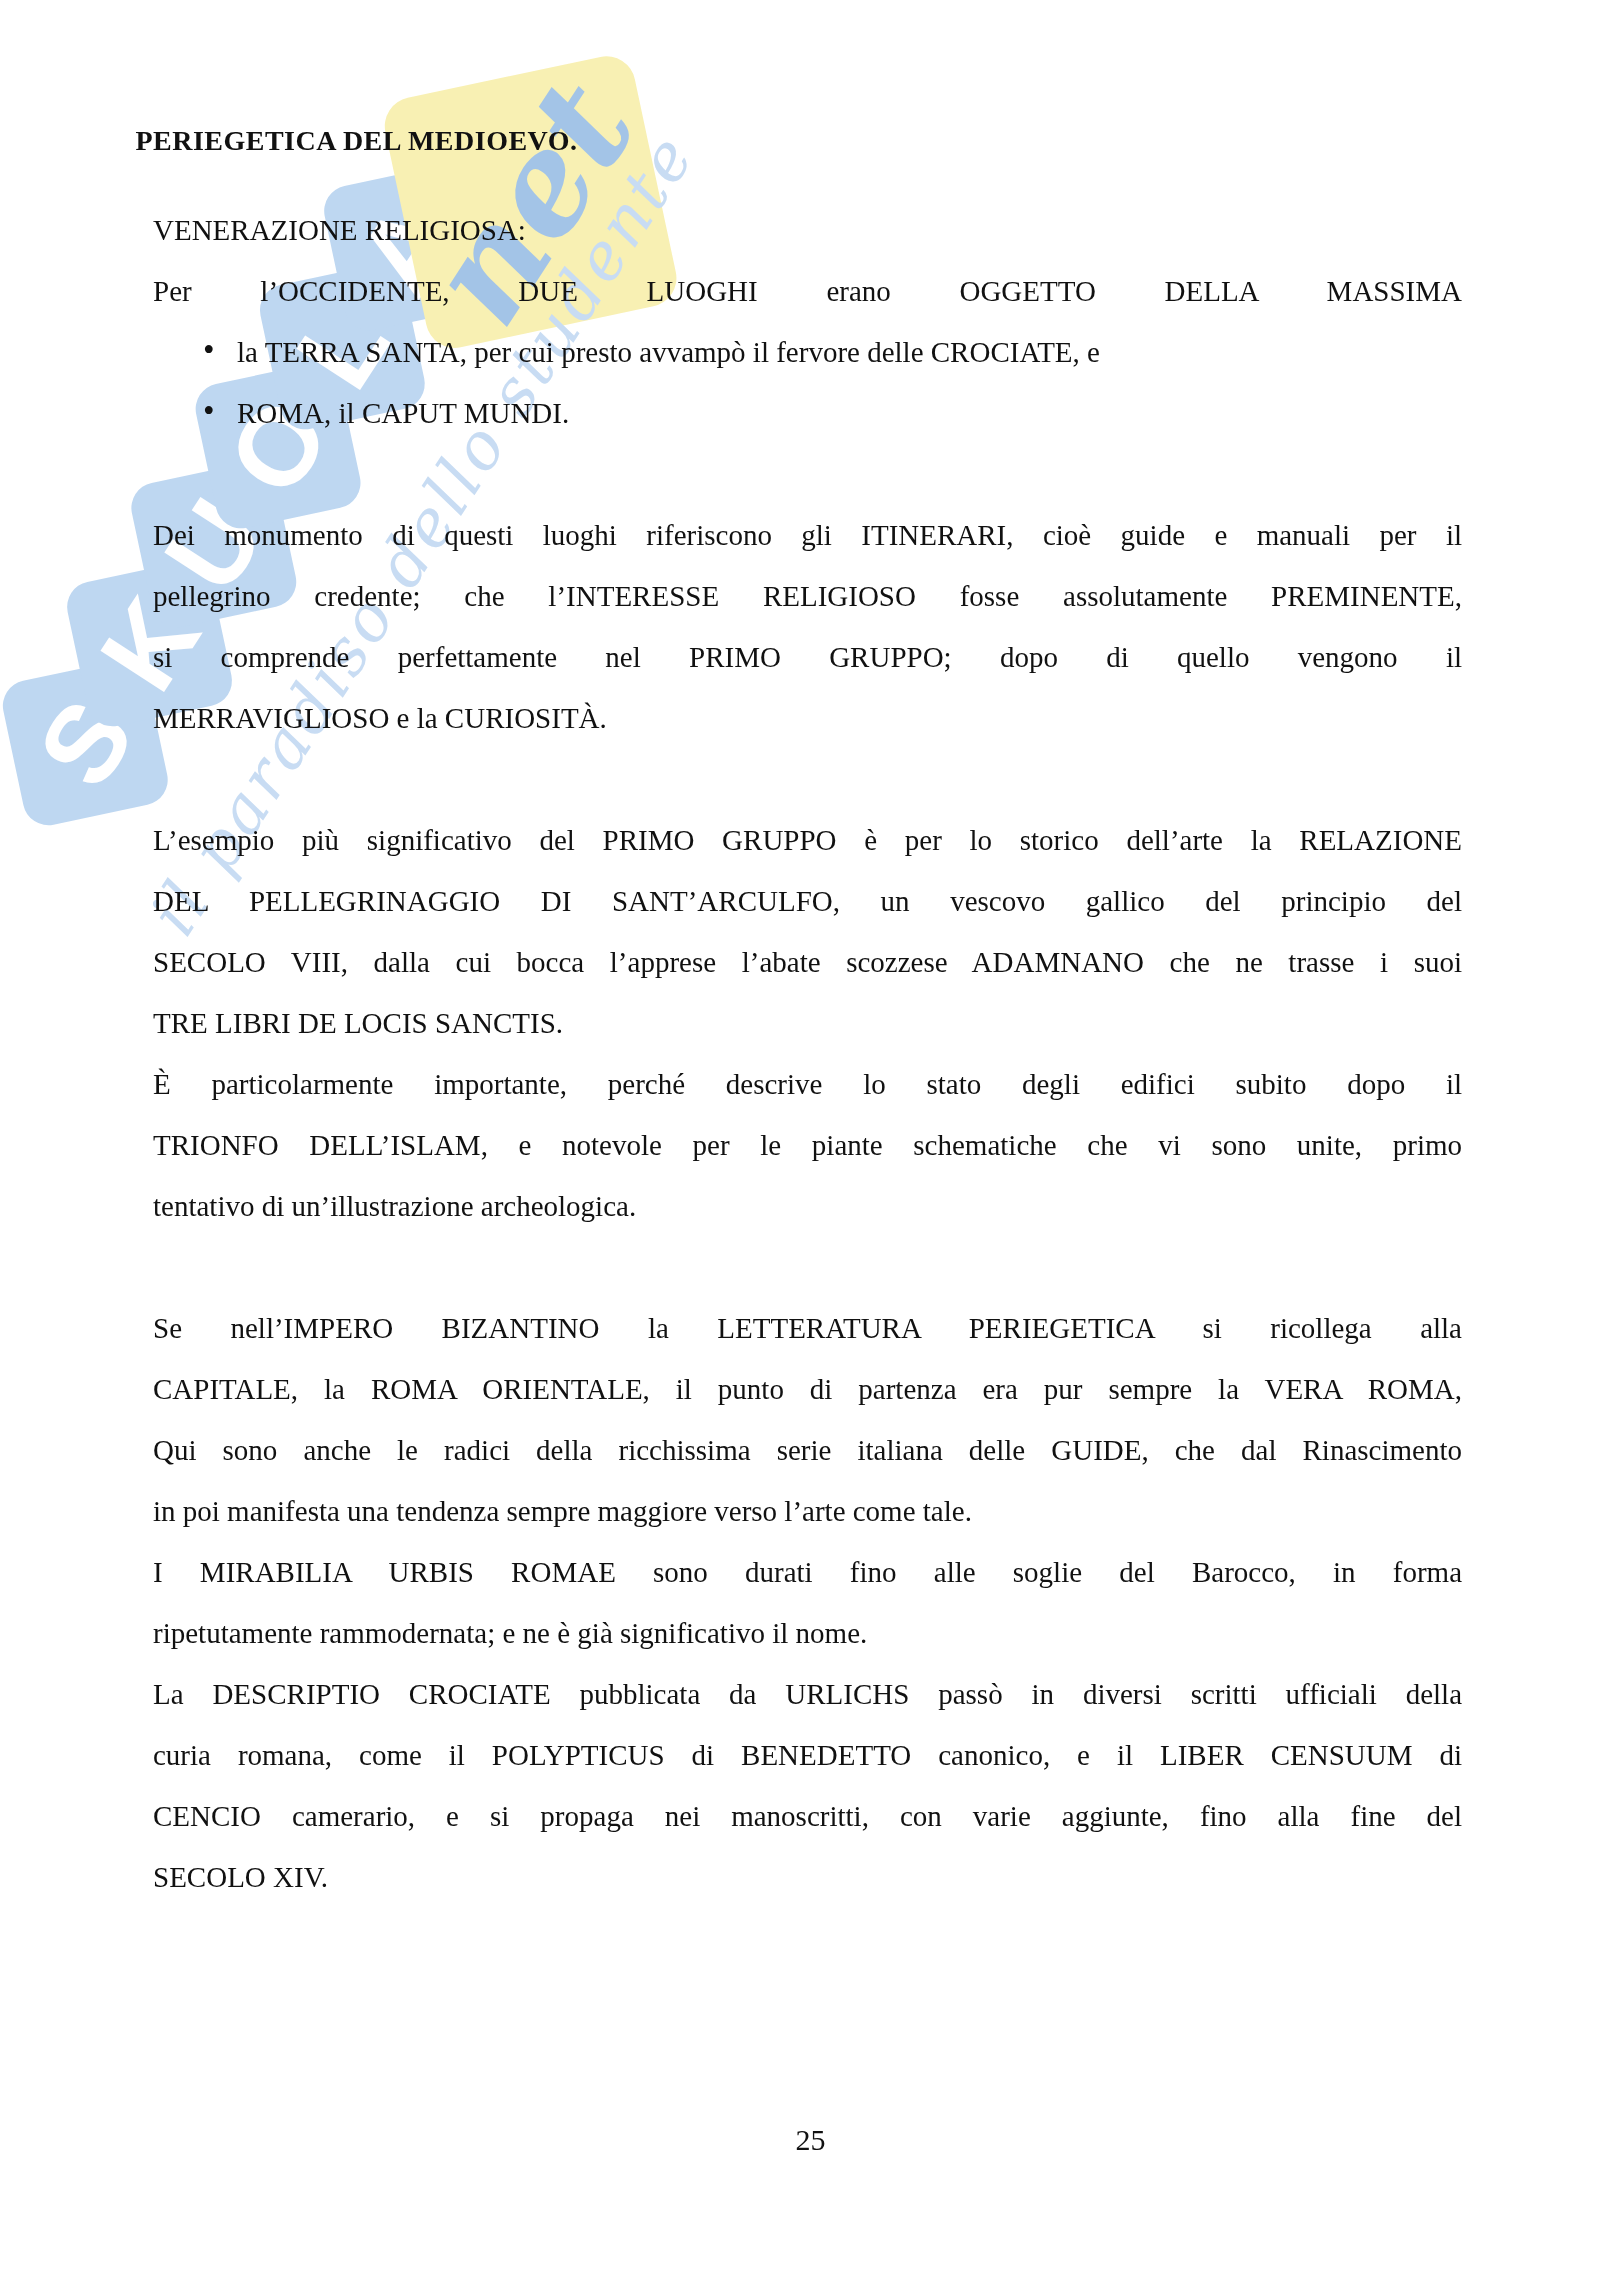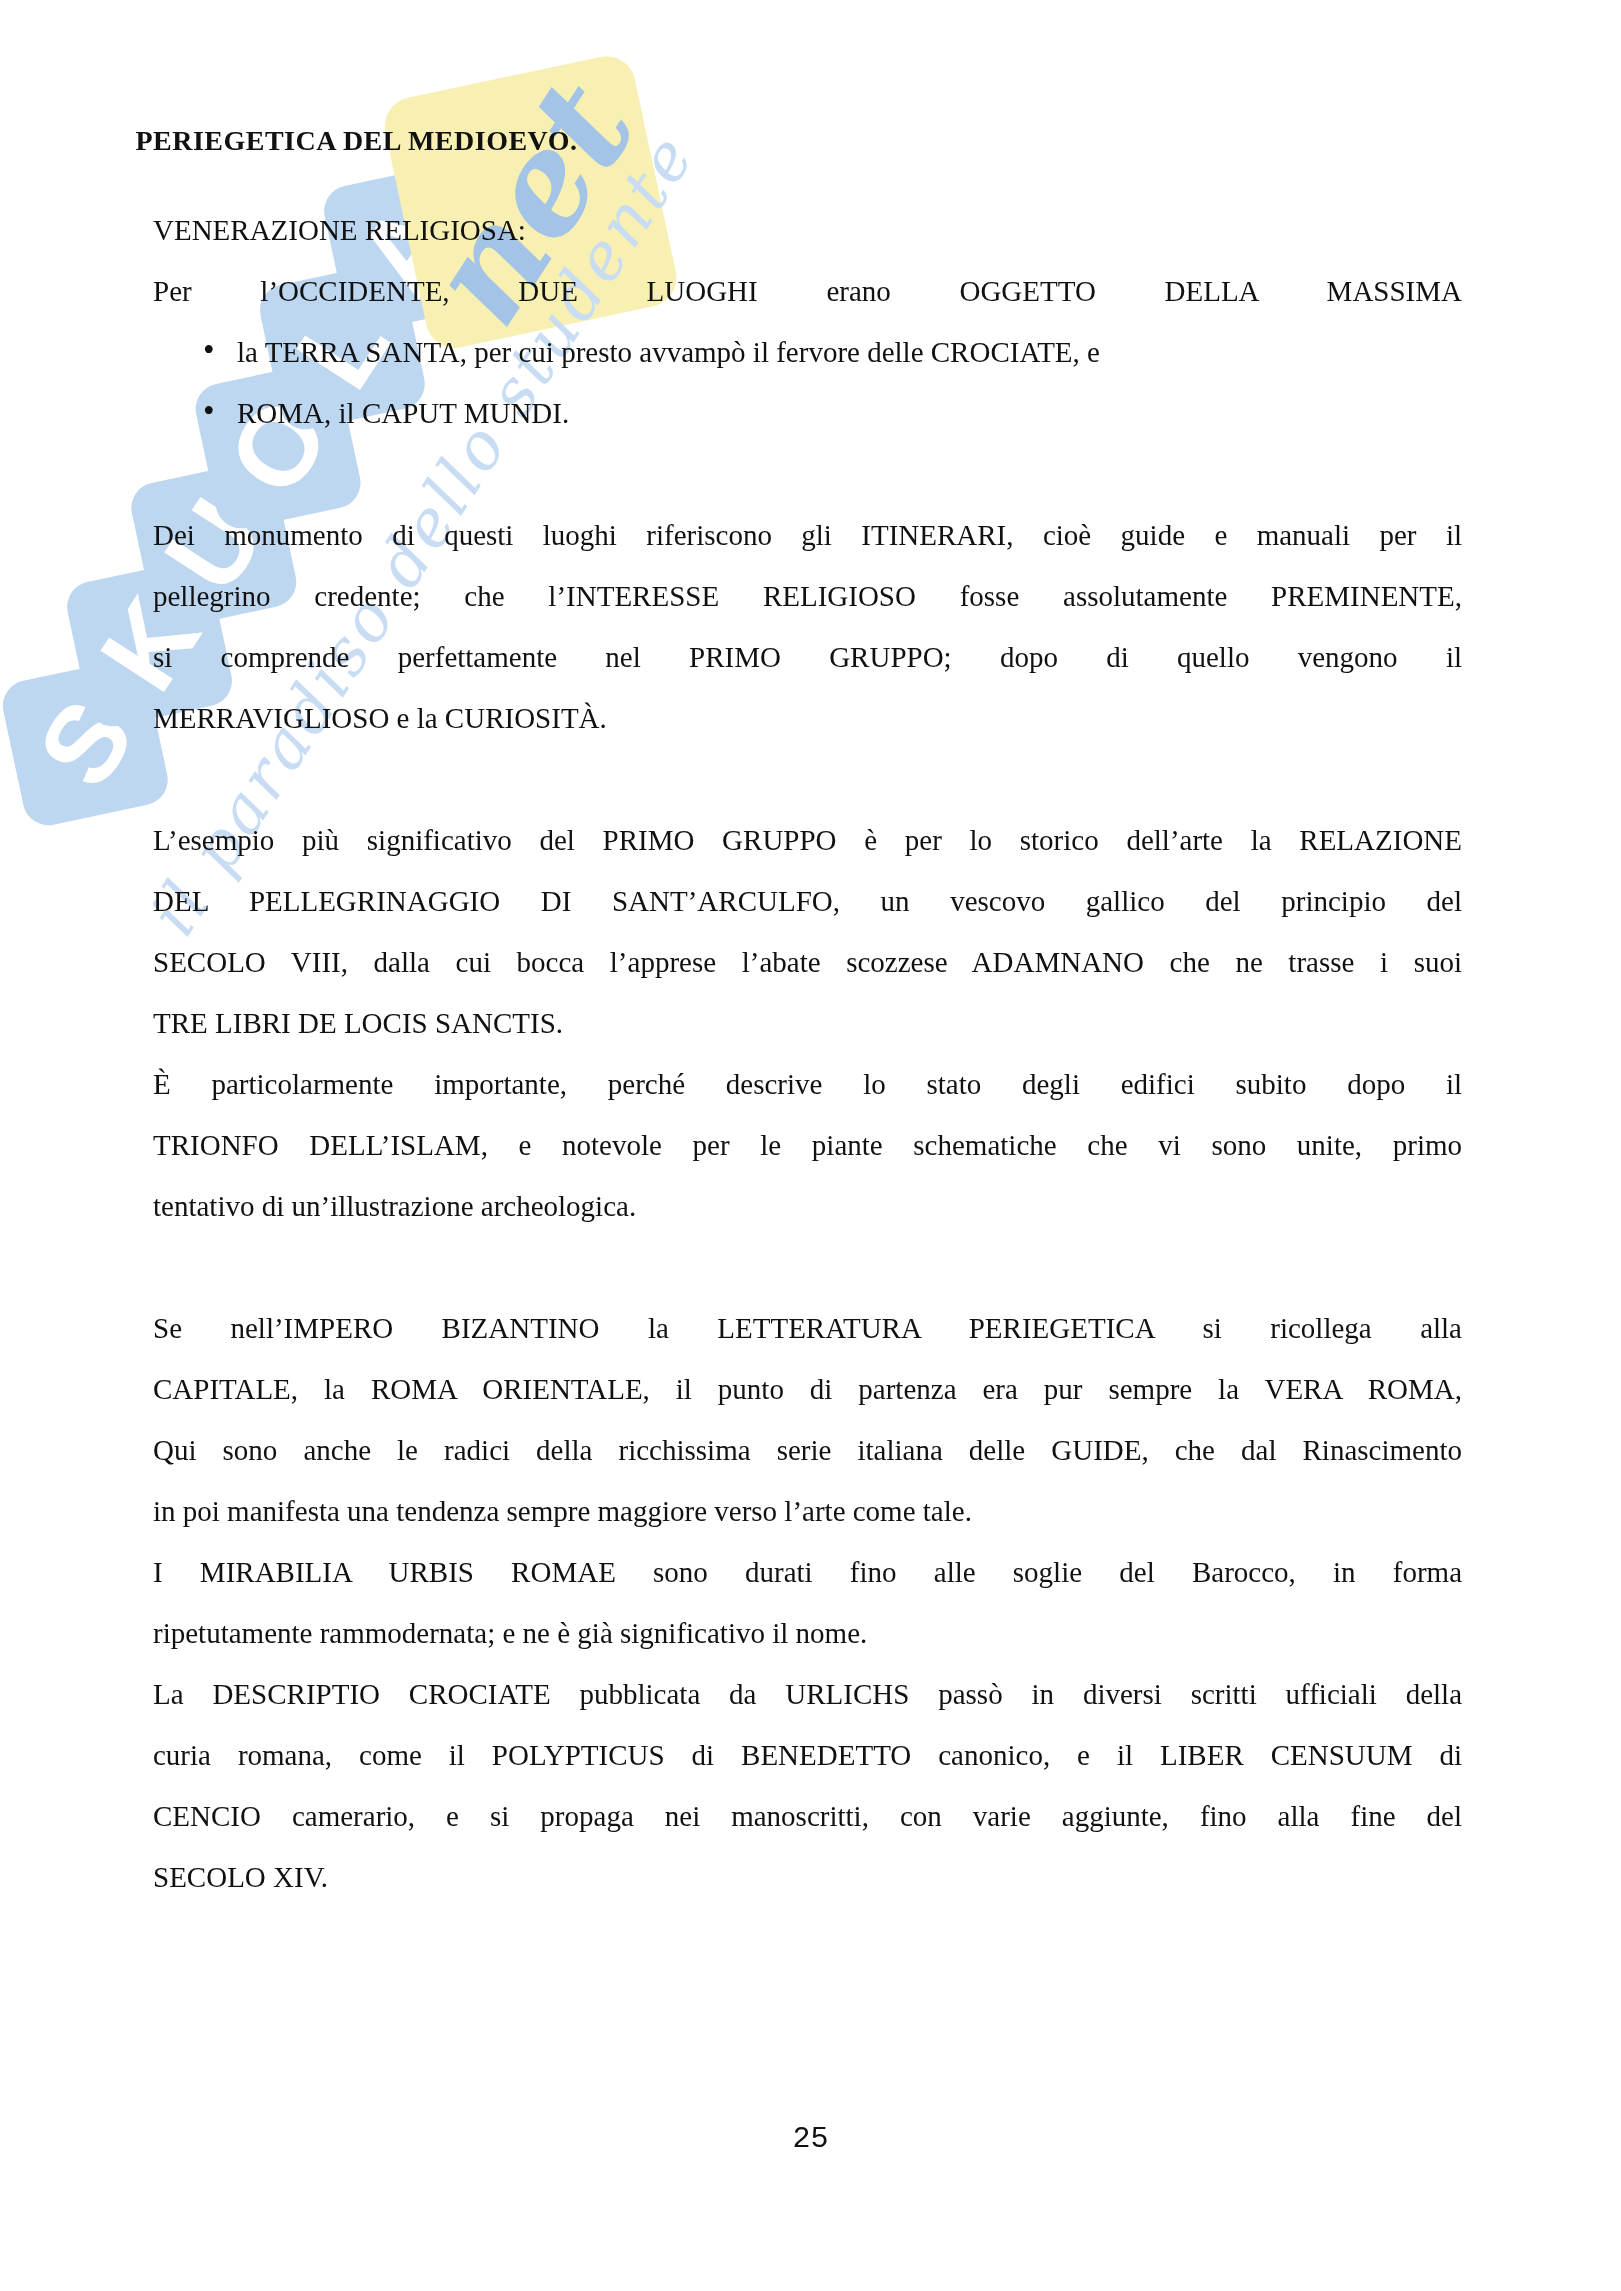--- a/index.html
+++ b/index.html
@@ -73,21 +73,21 @@
     font-size:33px;
   }
   .u {
     text-decoration-thickness:2.9px;
     text-underline-offset:7.8px;
   }
 
   .footer {
     position:absolute; left:0; top:2109px; width:100%;
     text-align:center; z-index:1;
-    font-size:30px; line-height:61px;font-family:Liberation Mono, monospace;
+    font-size:30px; line-height:61px;
   }
 </style>
 </head>
 <body>
 
 <div class="page">
 
   <div class="wm" aria-hidden="true">
     <div class="wm-letters" id="wm-letters">
         <div class="wm-tile">

